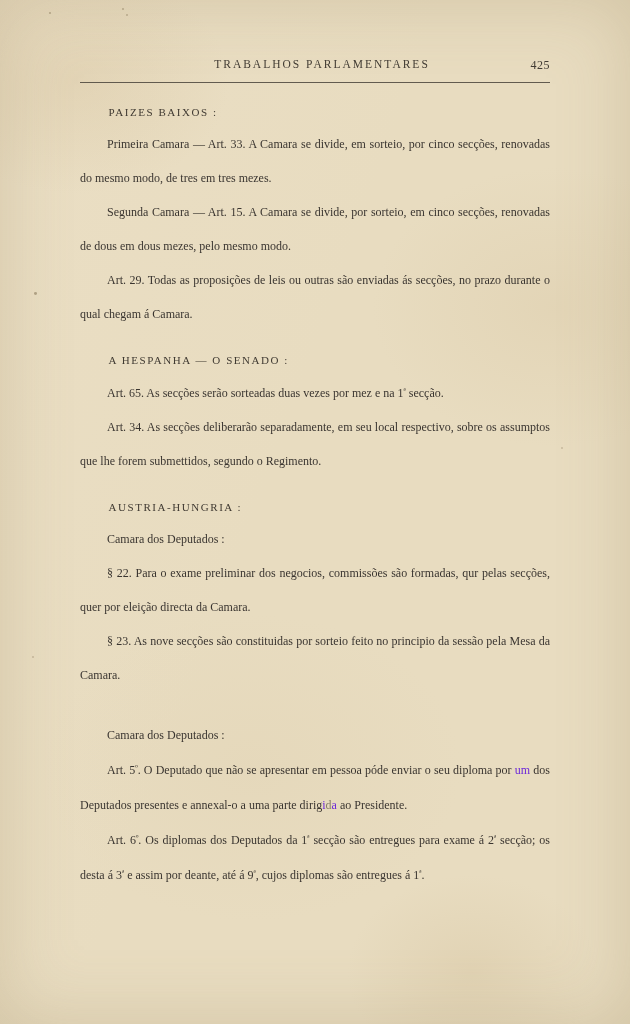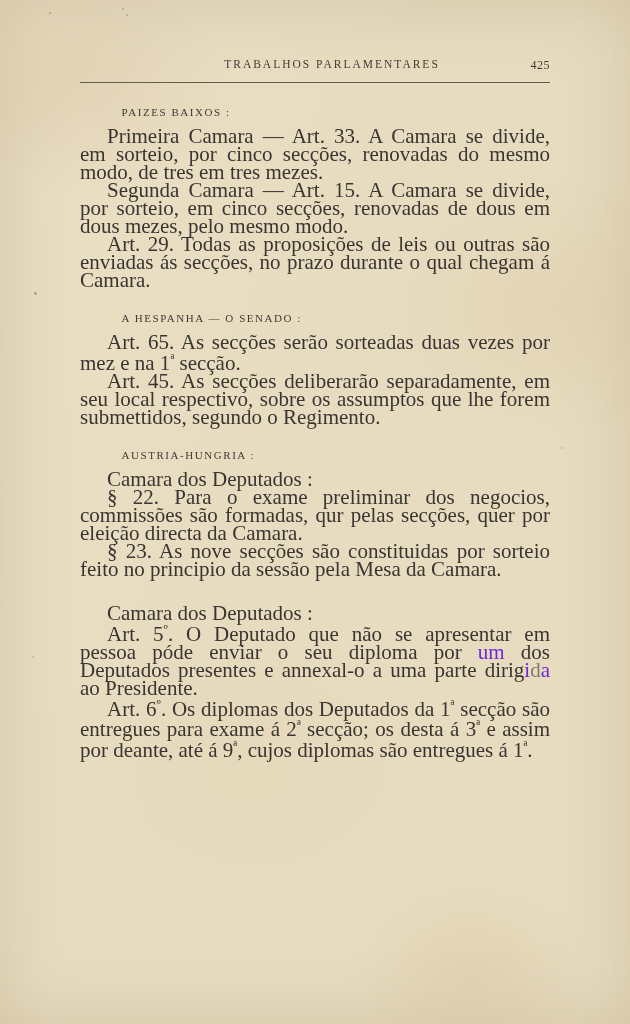--- a/index.html
+++ b/index.html
@@ -47,21 +47,21 @@
   
   .header {
     position: absolute;
     left: 80px;
     top: 58px;
     width: 470px;
     height: 24px;
   }
   .header-title {
     position: absolute;
-    left: 16px;
+    left: 6px;
     top: 0;
     width: 470px;
     text-align: center;
     font-size: 11.5px;
     letter-spacing: 2.0px;
     text-indent: 2.0px;
     color: #413b33;
     white-space: nowrap;
   }
   .header-folio {
@@ -88,30 +88,30 @@
     position: absolute;
     left: 80px;
     top: 100px;
     width: 470px;
   }
 
   .sec-head {
     font-size: 11px;
     letter-spacing: 1.55px;
     text-indent: 1.55px;
-    margin: 0 0 0 40px;
+    margin: 0 0 0 27px;
     padding-top: 6px;
     color: #403a32;
     white-space: nowrap;
   }
 
   p.para {
     margin: 0;
-    font-size: 21px;
-    line-height: 18px;
+    font-size: 12px;
+    line-height: 34px;
     text-align: justify;
     text-justify: inter-word;
     text-indent: 27px;
     color: #3a3530;
     -webkit-hyphens: none;
     hyphens: none;
   }
   
   p.para::after {
     content: "";
@@ -167,21 +167,21 @@
     <div class="gap-sm"></div>
     <p class="para nostretch">Primeira Camara — Art. 33. A Camara se divide, em sorteio, por cinco secções, renovadas do mesmo modo, de tres em tres mezes.</p>
     <p class="para nostretch">Segunda Camara — Art. 15. A Camara se divide, por sorteio, em cinco secções, renovadas de dous em dous mezes, pelo mesmo modo.</p>
     <p class="para nostretch">Art. 29. Todas as proposições de leis ou outras são enviadas ás secções, no prazo durante o qual chegam á Camara.</p>
 
     <div class="gap-lg"></div>
 
     <div class="sec-head">A HESPANHA — O SENADO :</div>
     <div class="gap-sm"></div>
     <p class="para nostretch">Art. 65. As secções serão sorteadas duas vezes por mez e na 1<span class="sup">ª</span> secção.</p>
-    <p class="para nostretch">Art. 45. As secções deliberarão separadamente, em seu local respectivo, sobre os assumptos que lhe forem submettidos, segundo o Regimento.</p>
+    <p class="para nostretch">Art. 34. As secções deliberarão separadamente, em seu local respectivo, sobre os assumptos que lhe forem submettidos, segundo o Regimento.</p>
 
     <div class="gap-lg"></div>
 
     <div class="sec-head">AUSTRIA-HUNGRIA :</div>
     <div class="gap-sm"></div>
     <p class="para nostretch">Camara dos Deputados :</p>
     <p class="para nostretch">§ 22. Para o exame preliminar dos negocios, commissões são formadas, qur pelas secções, quer por eleição directa da Camara.</p>
     <p class="para nostretch">§ 23. As nove secções são constituidas por sorteio feito no principio da sessão pela Mesa da Camara.</p>
 
     <div class="gap-lg"></div>

